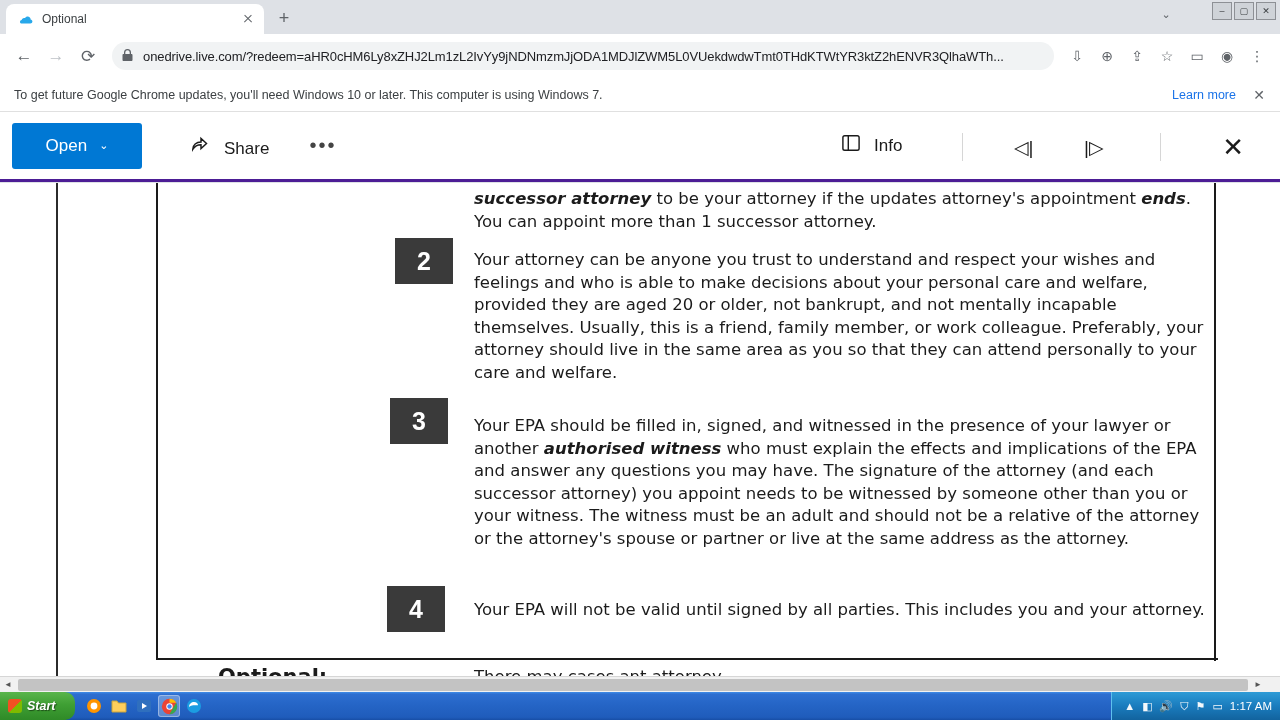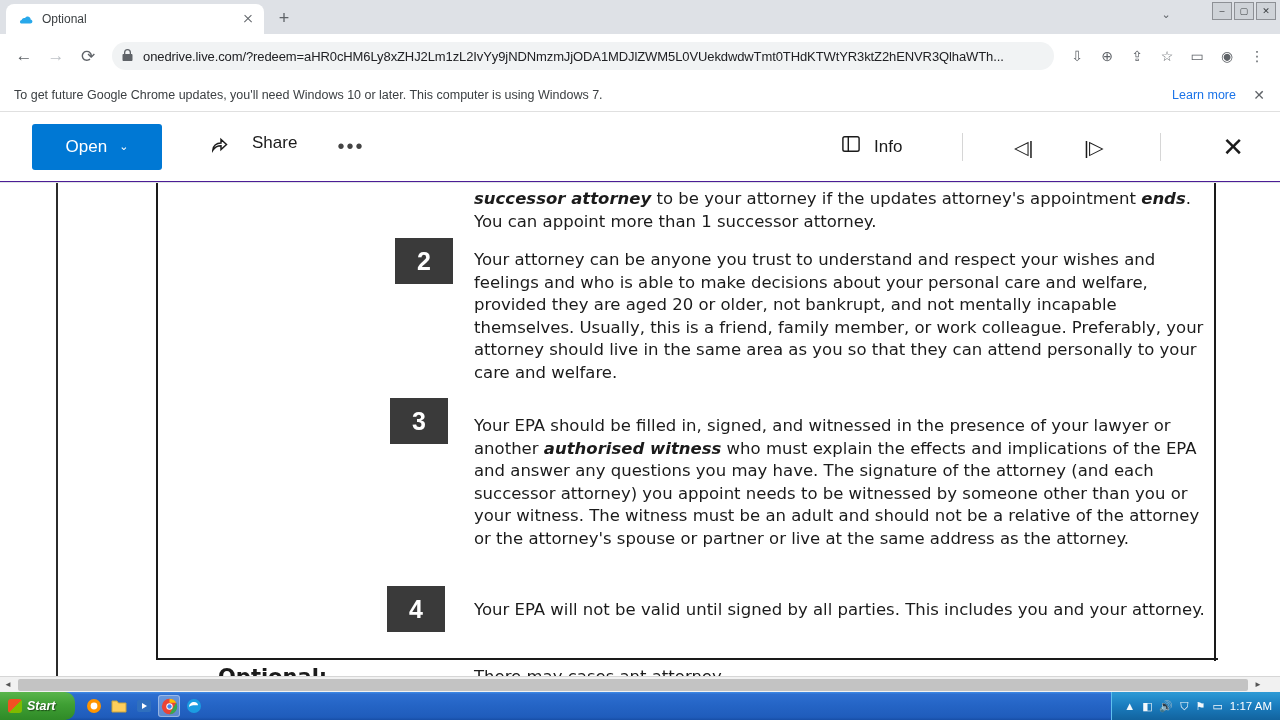--- a/index.html
+++ b/index.html
@@ -83,30 +83,30 @@
   .infobar {
     height: 34px; background: #ffffff; border-bottom: 1px solid #e0e0e0;
     display: flex; align-items: center; padding: 0 14px; font-size: 12.5px; color: #3c4043;
   }
   .infobar .msg { flex: 1; }
   .infobar .learn { color: #1a73e8; font-size: 12.5px; margin-right: 16px; }
   .infobar .x { color: #5f6368; font-size: 14px; width: 14px; text-align: center; }
   
   .odbar {
     height: 70px; background: #ffffff; display: flex; align-items: center;
-    border-bottom: 1px solid #4c1d95; padding-left: 32px; position: relative;
+    border-bottom: 3px solid #4c1d95; padding-left: 12px; position: relative;
   }
   .open-btn {
     background: #0078d4; color: #fff; height: 46px; min-width: 130px;
     border-radius: 3px; display: flex; align-items: center; justify-content: center;
     gap: 12px; font-size: 17px; padding: 0 16px;
   }
   .open-btn .caret { font-size: 11px; }
   .share-btn {
-    display: flex; align-items: flex-start; gap: 20px; margin-left: 48px;
+    display: flex; align-items: flex-end; gap: 12px; margin-left: 48px;
     font-size: 17px; color: #1b1b1b;
   }
   .ell { margin-left: 40px; color: #444; font-size: 20px; letter-spacing: 2px; }
   .doctitle {
     position: absolute; left: 50%; transform: translateX(-50%);
     display: flex; align-items: center; gap: 14px; font-size: 17px; color: #1b1b1b;
   }
   .pdf-ico {
     width: 22px; height: 24px; background: #fff; border: 1.5px solid #c43e1c;
     border-radius: 2px; position: relative;

